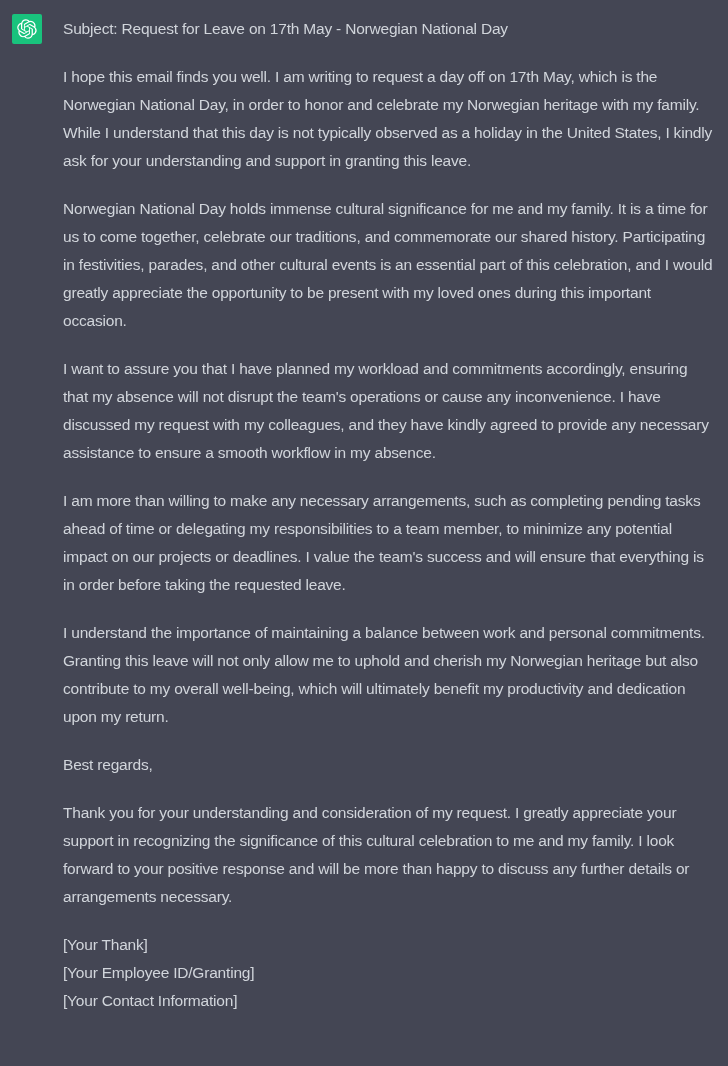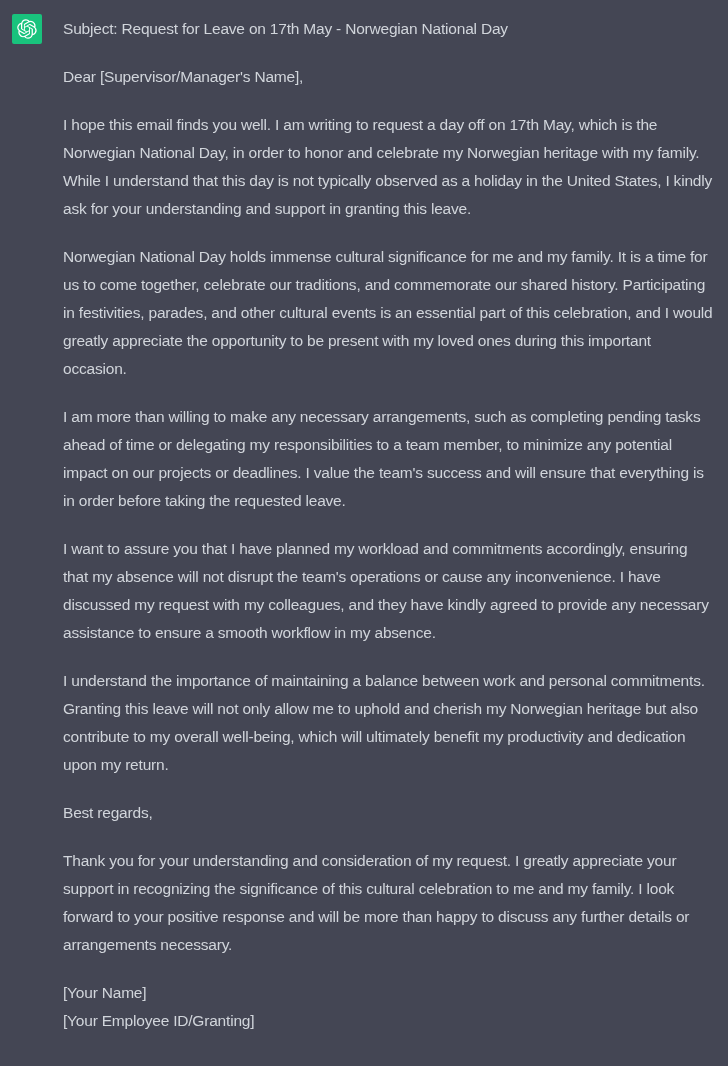--- a/index.html
+++ b/index.html
@@ -66,26 +66,26 @@
   <div class="avatar">
     <span style="display:flex">
       <svg viewBox="0 0 41 41" xmlns="http://www.w3.org/2000/svg" aria-hidden="true">
         <path d="M37.532 16.87a9.963 9.963 0 0 0-.856-8.184 10.078 10.078 0 0 0-10.855-4.835A9.964 9.964 0 0 0 18.306.5a10.079 10.079 0 0 0-9.614 6.977 9.967 9.967 0 0 0-6.664 4.834 10.08 10.08 0 0 0 1.24 11.817 9.965 9.965 0 0 0 .856 8.185 10.079 10.079 0 0 0 10.855 4.835 9.965 9.965 0 0 0 7.516 3.35 10.078 10.078 0 0 0 9.617-6.981 9.967 9.967 0 0 0 6.663-4.834 10.079 10.079 0 0 0-1.243-11.813ZM22.498 37.886a7.474 7.474 0 0 1-4.799-1.735c.061-.033.168-.091.237-.134l7.964-4.6a1.294 1.294 0 0 0 .655-1.134V19.054l3.366 1.944a.12.12 0 0 1 .066.092v9.299a7.505 7.505 0 0 1-7.49 7.496ZM6.392 31.006a7.471 7.471 0 0 1-.894-5.023c.06.036.162.099.237.141l7.964 4.6a1.297 1.297 0 0 0 1.308 0l9.724-5.614v3.888a.12.12 0 0 1-.048.103l-8.051 4.649a7.504 7.504 0 0 1-10.24-2.744ZM4.297 13.62A7.469 7.469 0 0 1 8.2 10.333c0 .068-.004.19-.004.274v9.201a1.294 1.294 0 0 0 .654 1.132l9.723 5.614-3.366 1.944a.12.12 0 0 1-.114.01L7.04 23.856a7.504 7.504 0 0 1-2.743-10.237Zm27.658 6.437-9.724-5.615 3.367-1.943a.121.121 0 0 1 .113-.01l8.052 4.648a7.498 7.498 0 0 1-1.158 13.528v-9.476a1.293 1.293 0 0 0-.65-1.132Zm3.35-5.043c-.059-.037-.162-.099-.236-.141l-7.965-4.6a1.298 1.298 0 0 0-1.308 0l-9.723 5.614v-3.888a.12.12 0 0 1 .048-.103l8.05-4.645a7.497 7.497 0 0 1 11.135 7.763Zm-21.063 6.929-3.367-1.944a.12.12 0 0 1-.065-.092v-9.299a7.497 7.497 0 0 1 12.293-5.756 6.94 6.94 0 0 0-.236.134l-7.965 4.6a1.294 1.294 0 0 0-.654 1.132l-.006 11.225Zm1.829-3.943 4.33-2.501 4.332 2.5v5l-4.331 2.5-4.331-2.5Z"></path>
       </svg>
     </span>
   </div>
 
   <div class="content">
     <p>Subject: Request for Leave on 17th May - Norwegian National Day</p>
-    <p>Dear [Supervisor/Manager's Name],</p>
     <p>I hope this email finds you well. I am writing to request a day off on 17th May, which is the Norwegian National Day, in order to honor and celebrate my Norwegian heritage with my family. While I understand that this day is not typically observed as a holiday in the United States, I kindly ask for your understanding and support in granting this leave.</p>
     <p>Norwegian National Day holds immense cultural significance for me and my family. It is a time for us to come together, celebrate our traditions, and commemorate our shared history. Participating in festivities, parades, and other cultural events is an essential part of this celebration, and I would greatly appreciate the opportunity to be present with my loved ones during this important occasion.</p>
+    <p>I want to assure you that I have planned my workload and commitments accordingly, ensuring that my absence will not disrupt the team's operations or cause any inconvenience. I have discussed my request with my colleagues, and they have kindly agreed to provide any necessary assistance to ensure a smooth workflow in my absence.</p>
     <p>I am more than willing to make any necessary arrangements, such as completing pending tasks ahead of time or delegating my responsibilities to a team member, to minimize any potential impact on our projects or deadlines. I value the team's success and will ensure that everything is in order before taking the requested leave.</p>
-    <p>I want to assure you that I have planned my workload and commitments accordingly, ensuring that my absence will not disrupt the team's operations or cause any inconvenience. I have discussed my request with my colleagues, and they have kindly agreed to provide any necessary assistance to ensure a smooth workflow in my absence.</p>
     <p>I understand the importance of maintaining a balance between work and personal commitments. Granting this leave will not only allow me to uphold and cherish my Norwegian heritage but also contribute to my overall well-being, which will ultimately benefit my productivity and dedication upon my return.</p>
     <p>Best regards,</p>
     <p>Thank you for your understanding and consideration of my request. I greatly appreciate your support in recognizing the significance of this cultural celebration to me and my family. I look forward to your positive response and will be more than happy to discuss any further details or arrangements necessary.</p>
     <p class="signature">
-      <span>[Your Name]</span>
+      <span>[Your Thank]</span>
       <span>[Your Employee ID/Granting]</span>
+      <span>[Your Contact Information]</span>
     </p>
   </div>
 </div>
 
 </body></html>

